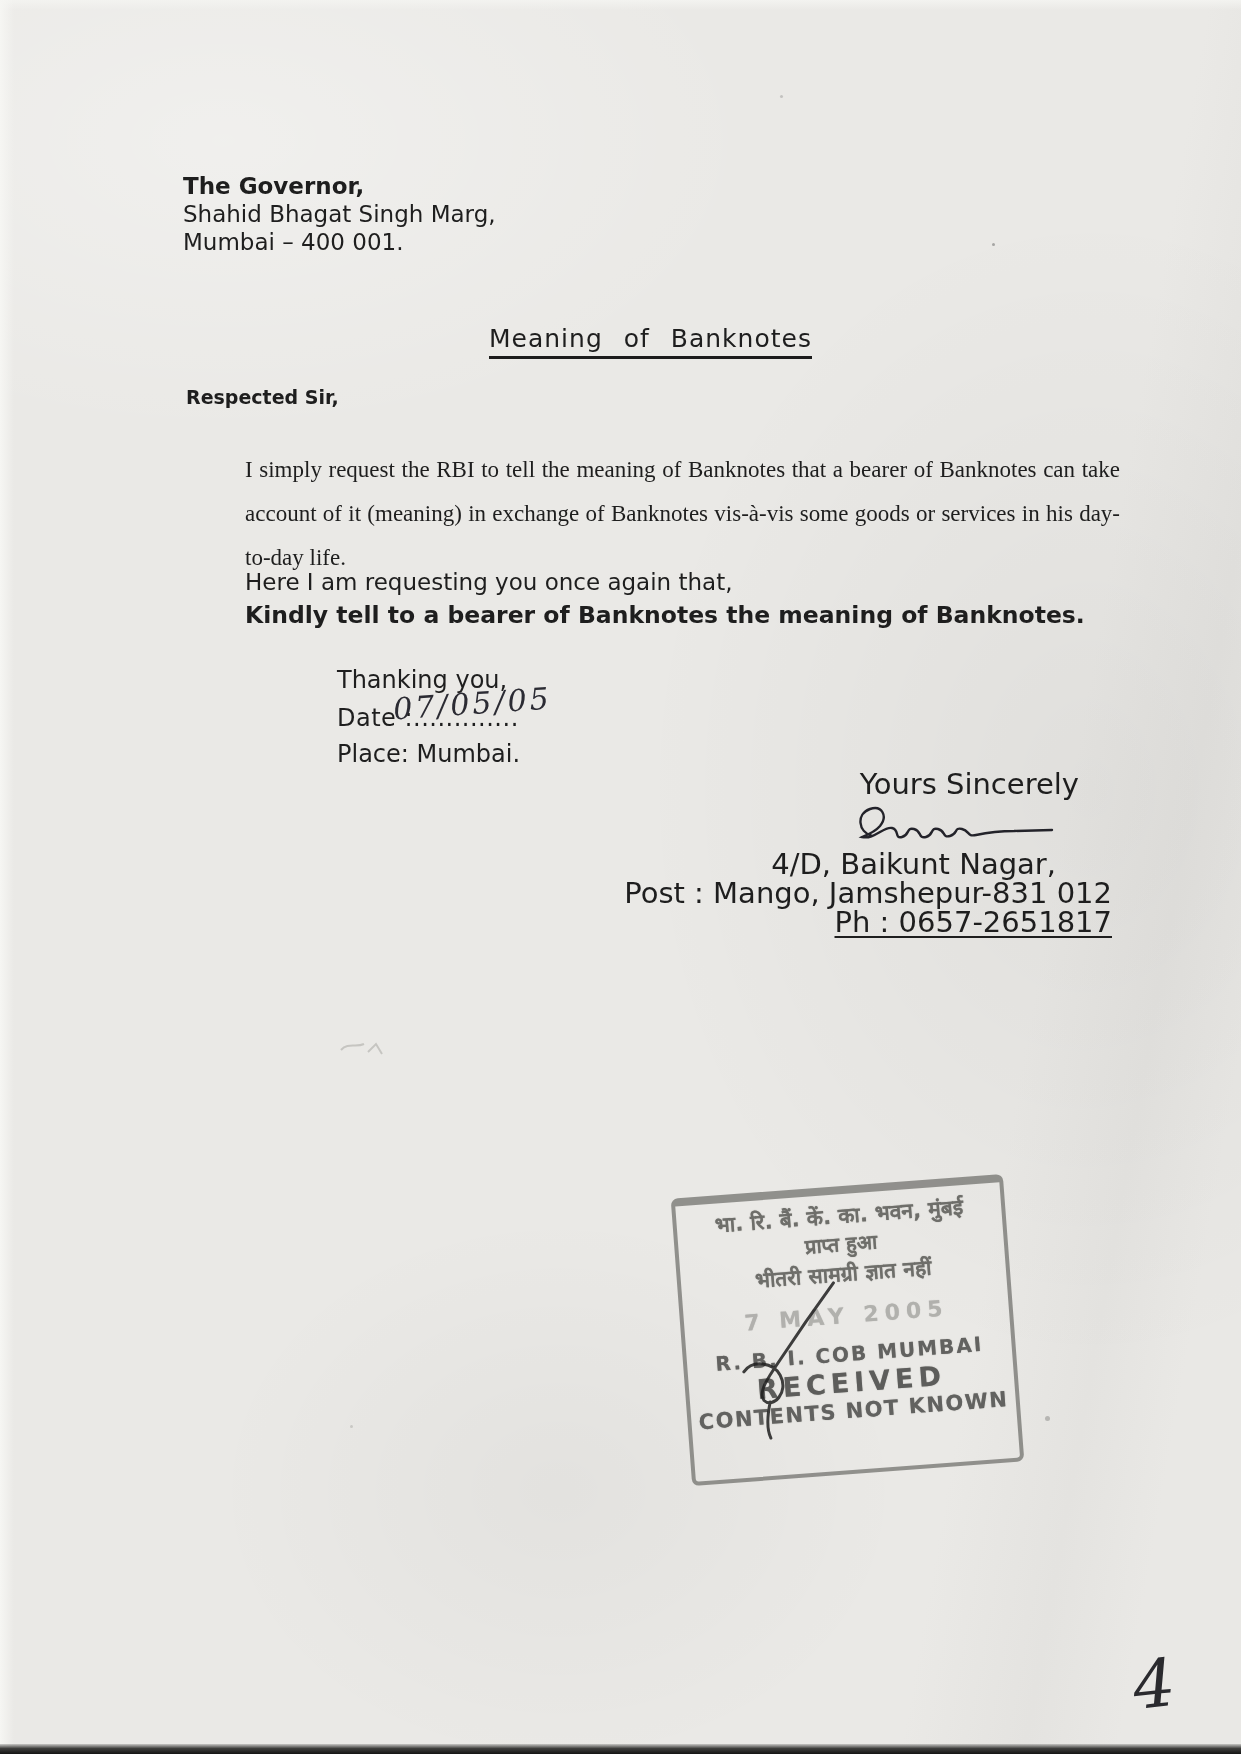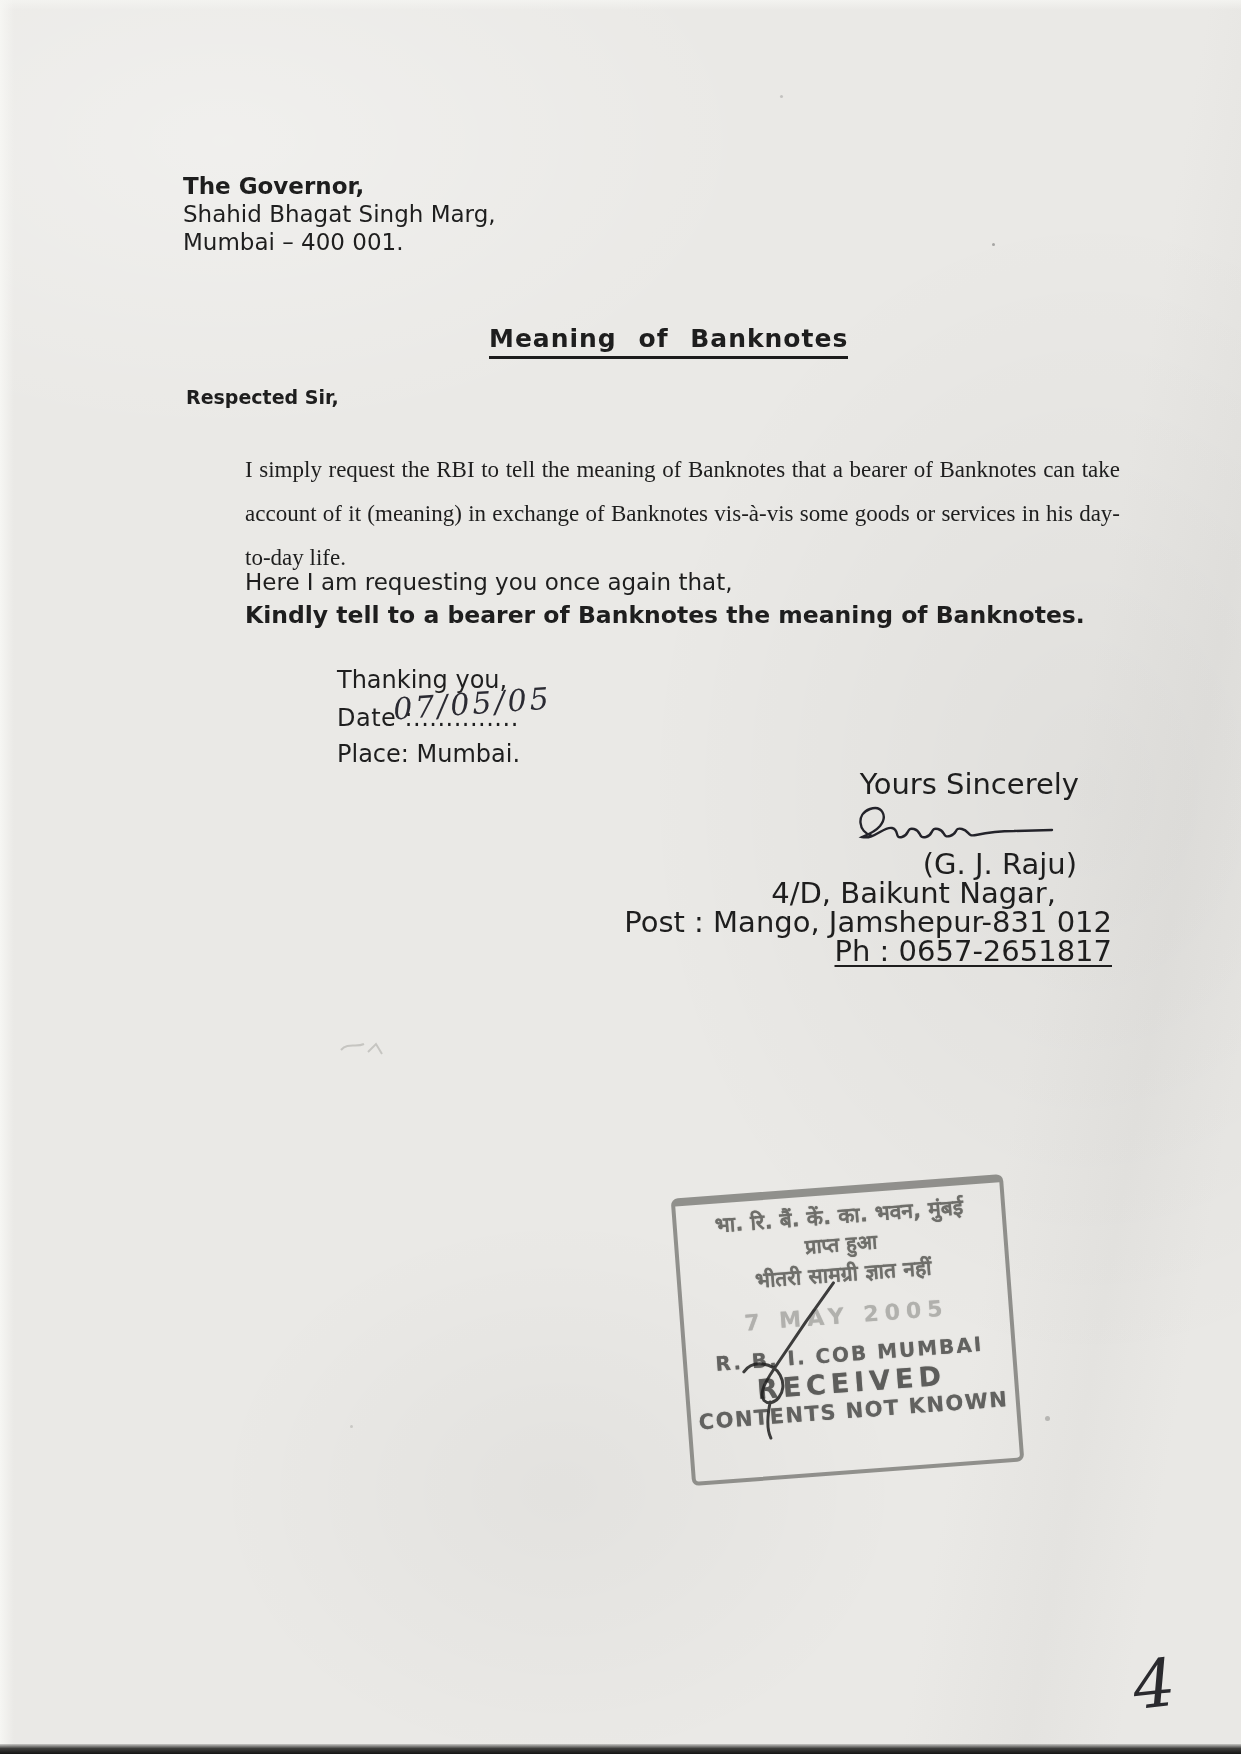--- a/index.html
+++ b/index.html
@@ -31,21 +31,21 @@
             background:rgba(40,40,40,0.35); border-radius:50%;
             box-shadow: 54px 1174px 0 1px rgba(60,60,58,0.28),
                         -212px -148px 0 0 rgba(80,80,78,0.25),
                         -642px 1182px 0 0 rgba(90,90,88,0.22); }
 
   
   .recipient { left:183px; top:172px; font-size:23px; line-height:28px; }
   .bold { font-weight:bold; }
 
   
-  .subject-line { left:489px; top:324px; font-size:25px; font-weight:bold;
+  .subject-line { left:489px; top:324px; font-size:25px; font-weight:normal;
                   letter-spacing:1px; word-spacing:12px;
                   border-bottom:3px solid #1c1c1c; padding-bottom:3px; }
 
   .salutation { left:186px; top:386px; font-size:19px; font-weight:bold; }
 
   .body-para { left:245px; top:448px; width:875px; font-size:23px;
                line-height:44px; text-align:justify;font-family:Liberation Serif, serif; }
 
   .request-intro { left:245px; top:569px; font-size:23px; }
   .request-em    { left:245px; top:601px; font-size:23.5px; font-weight:bold; }
@@ -120,21 +120,20 @@
   <div class="abs place-line">Place: Mumbai.</div>
 
   <div class="abs sig-block">
     <div class="sig-valediction">Yours Sincerely</div>
     <svg class="sig-sign" viewBox="0 0 210 46">
       <path d="M22 34 C8 30 6 12 20 7 C32 3 38 14 30 24 C24 31 14 34 12 35
                C24 38 34 24 42 26 C50 28 44 37 52 35 C60 33 56 25 64 27
                C72 29 68 37 76 35 C84 33 80 25 88 27 C96 29 92 36 100 34
                C108 32 104 25 112 27 C120 29 117 35 126 33 C140 30 152 29 164 29 L202 28" fill="none" stroke="#23232a" stroke-width="2.4" stroke-linecap="round"></path>
     </svg>
-    <div class="sig-name">(G. J. Raju)</div>
     <div class="sig-addr1">4/D, Baikunt Nagar,</div>
     <div>Post : Mango, Jamshepur-831 012</div>
     <div class="sig-phone">Ph : 0657-2651817</div>
   </div>
 
   <svg class="pencil-mark" width="54" height="26" viewBox="0 0 54 26">
     <path d="M3 14 C10 6 18 12 26 8 M30 16 L38 8 L44 18" fill="none" stroke="#84847f" stroke-width="2"></path>
   </svg>
 
   <div class="abs stamp">

